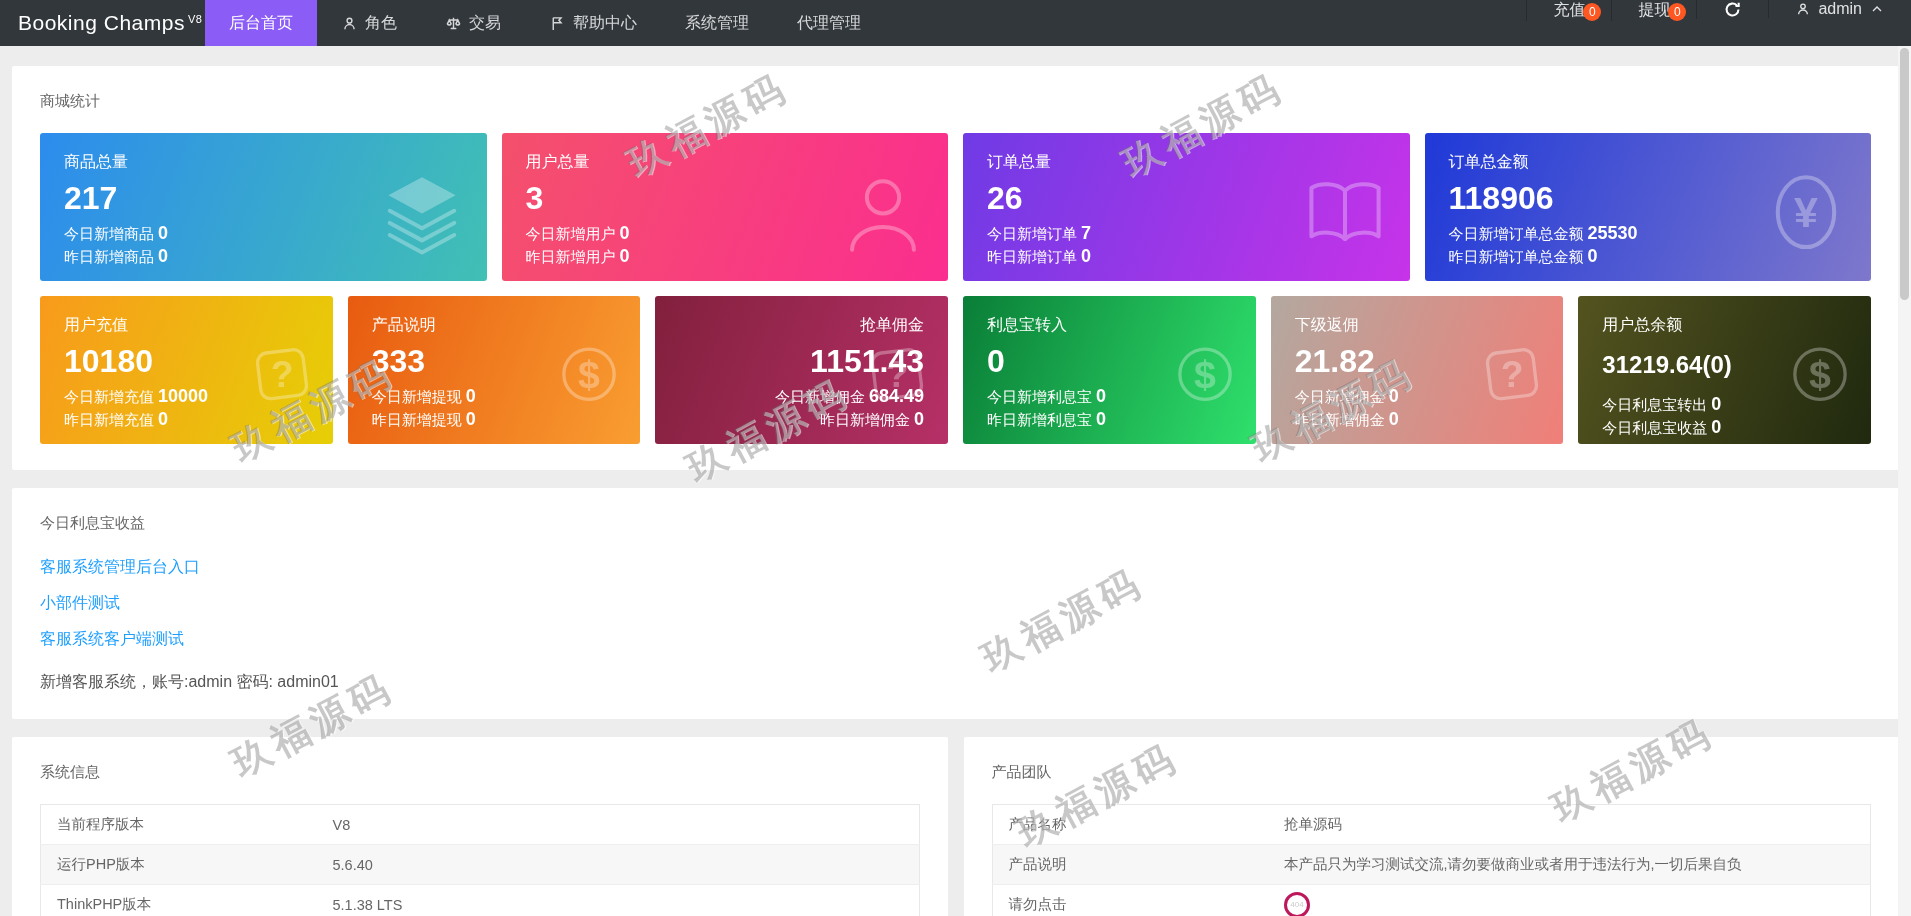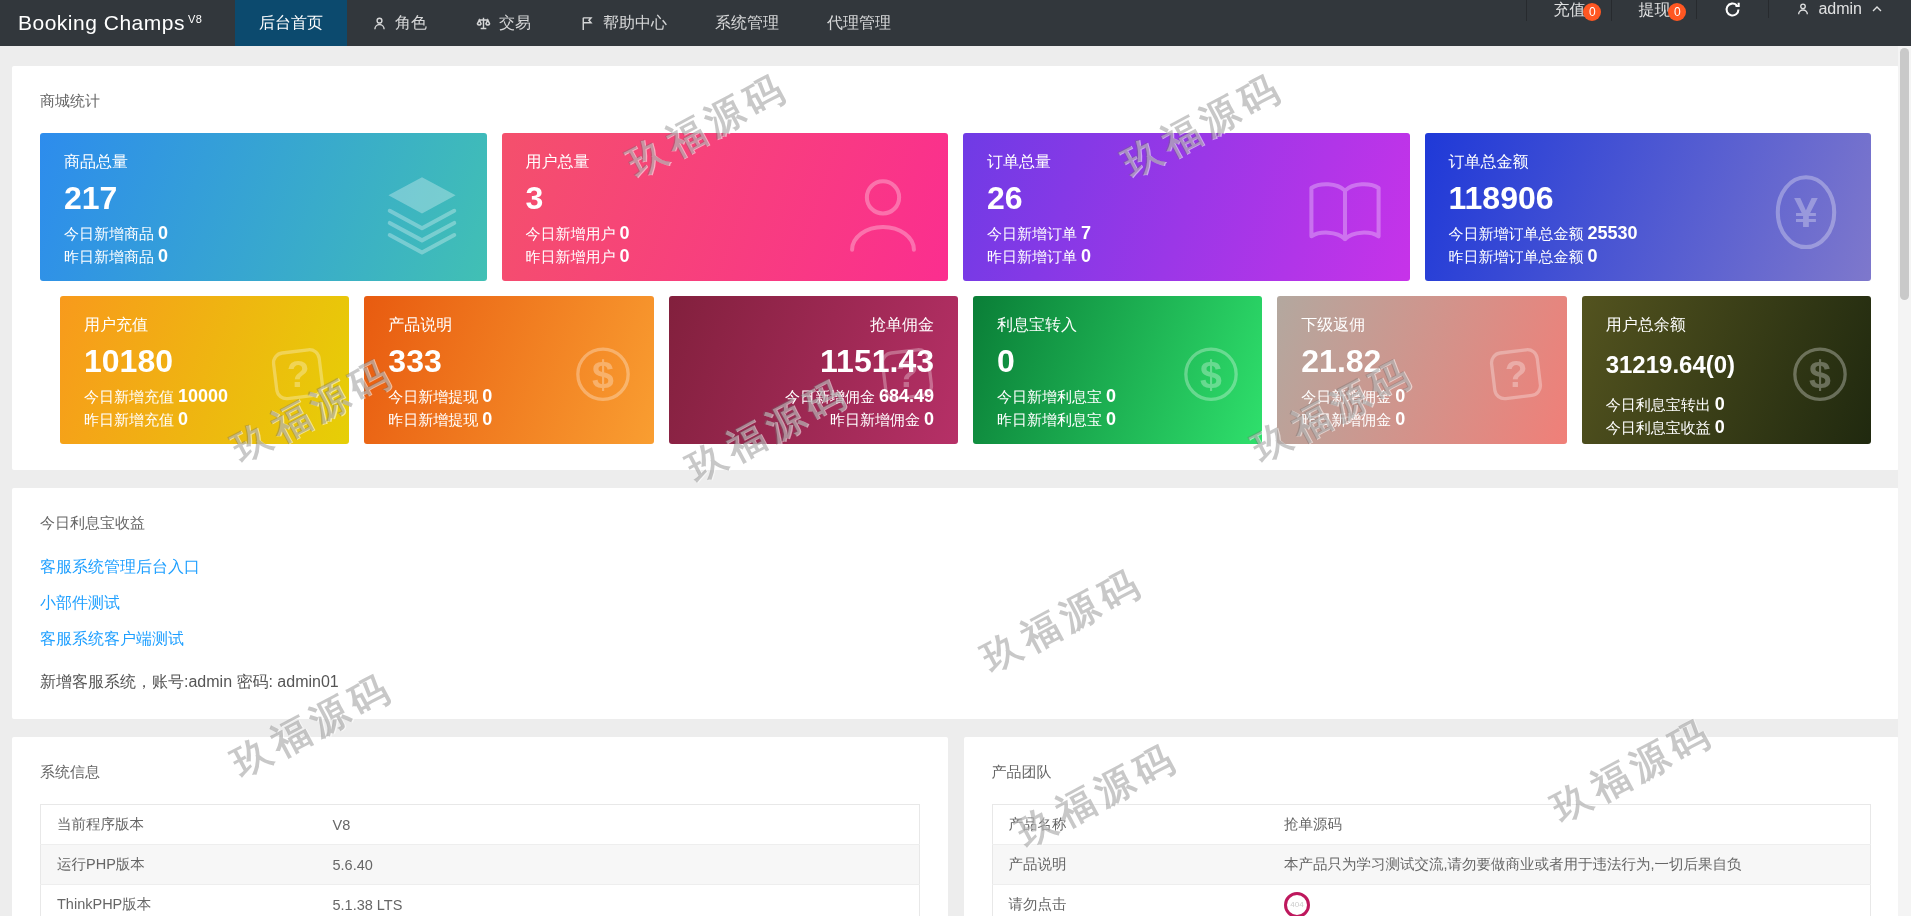--- a/index.html
+++ b/index.html
@@ -1,28 +1,28 @@
 <!DOCTYPE html>
 <html><head>
 <meta charset="utf-8">
 <style>
   * { box-sizing: border-box; margin: 0; padding: 0; }
   html,body { width:1911px; height:916px; overflow:hidden;
     font-family:"Liberation Sans","DejaVu Sans",sans-serif; background:#ededed; }
   #app { position:relative; width:1911px; height:916px; overflow:hidden; }
 
   
-  .navbar { position:relative; height:46px; background:#32373c; display:flex; align-items:stretch; z-index:60;gap:30px; }
+  .navbar { position:relative; height:46px; background:#32373c; display:flex; align-items:stretch; z-index:60; }
   .logo { width:205px; display:flex; align-items:center; padding-left:18px; color:#fff;
           font-size:21px; font-weight:400; letter-spacing:.5px; }
   .logo sup { font-size:11px; margin-left:3px; transform:translateY(-4px); }
   .nav-menu { display:flex; align-items:stretch; }
   .nav-item { display:flex; align-items:center; gap:7px; padding:0 24px; color:rgba(255,255,255,.8);
               font-size:16px; cursor:pointer; }
-  .nav-item.active { background:#0c4a6e; color:#fff; }
+  .nav-item.active { background:#8b5cf6; color:#fff; }
   .nav-item svg { width:17px; height:17px; stroke:rgba(255,255,255,.8); fill:none; stroke-width:2; }
   .nav-right { margin-left:auto; display:flex; align-items:flex-start; }
   .nav-action { position:relative; display:flex; align-items:center; padding:0 26px; color:rgba(255,255,255,.85);
                 font-size:16px; border-left:1px solid rgba(0,0,0,.22); cursor:pointer; }
   .badge { position:absolute; top:3px; right:10px; min-width:18px; height:18px; line-height:18px;
            background:#ff5722; color:#fff; border-radius:9px; font-size:12px; text-align:center; padding:0 4px; }
   .nav-user { display:flex; align-items:center; gap:7px; }
   .nav-user svg { width:16px; height:16px; stroke:rgba(255,255,255,.85); fill:none; stroke-width:2; }
 
   
@@ -187,21 +187,21 @@
           <div class="c-line"><span>今日新增订单总金额</span><b>25530</b></div>
           <div class="c-line"><span>昨日新增订单总金额</span><b>0</b></div>
           <svg class="c-icon" viewBox="0 0 64 64">
             <ellipse class="st" cx="32" cy="32" rx="21" ry="26"></ellipse>
             <text x="32" y="43" font-size="32" text-anchor="middle">¥</text>
           </svg>
         </div>
       </div>
 
       <div class="cards-row">
-        <div class="card sm" style="background: linear-gradient(110deg, rgb(248, 154, 28), rgb(230, 207, 6)); margin-left: 20px;">
+        <div class="card sm" style="background: linear-gradient(110deg, rgb(248, 154, 28), rgb(230, 207, 6));">
           <div class="c-title">用户充值</div>
           <div class="c-value">10180</div>
           <div class="c-line"><span>今日新增充值</span><b>10000</b></div>
           <div class="c-line"><span>昨日新增充值</span><b>0</b></div>
           <svg class="c-icon" viewBox="0 0 64 64">
             <rect class="st" x="11" y="11" width="42" height="42" rx="9" transform="rotate(-7 32 32)"></rect>
             <text x="32" y="44" font-size="34" text-anchor="middle">?</text>
           </svg>
         </div>
 

